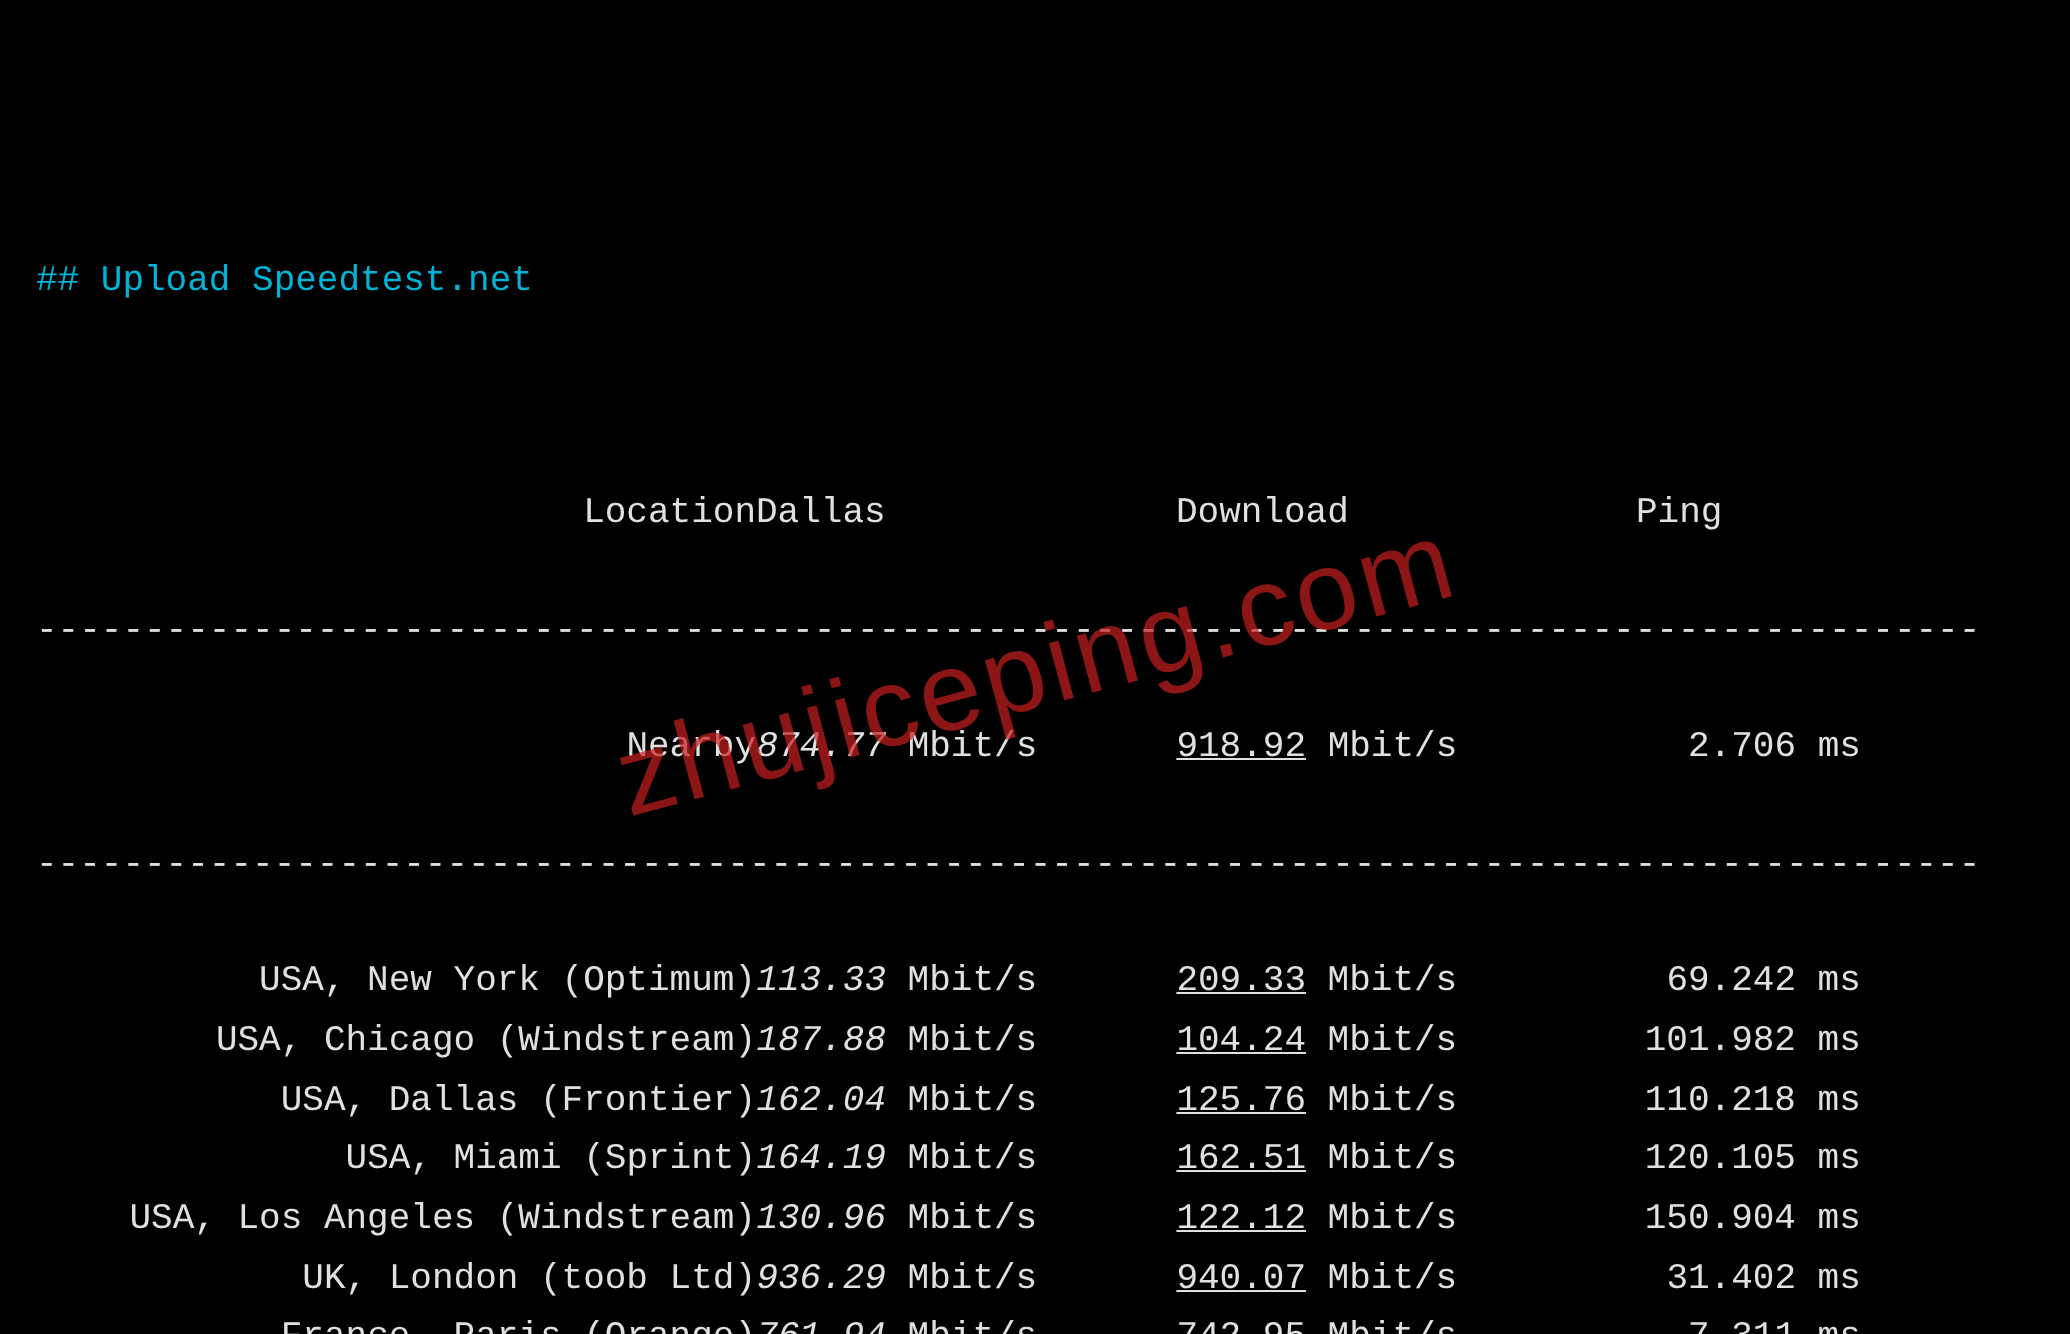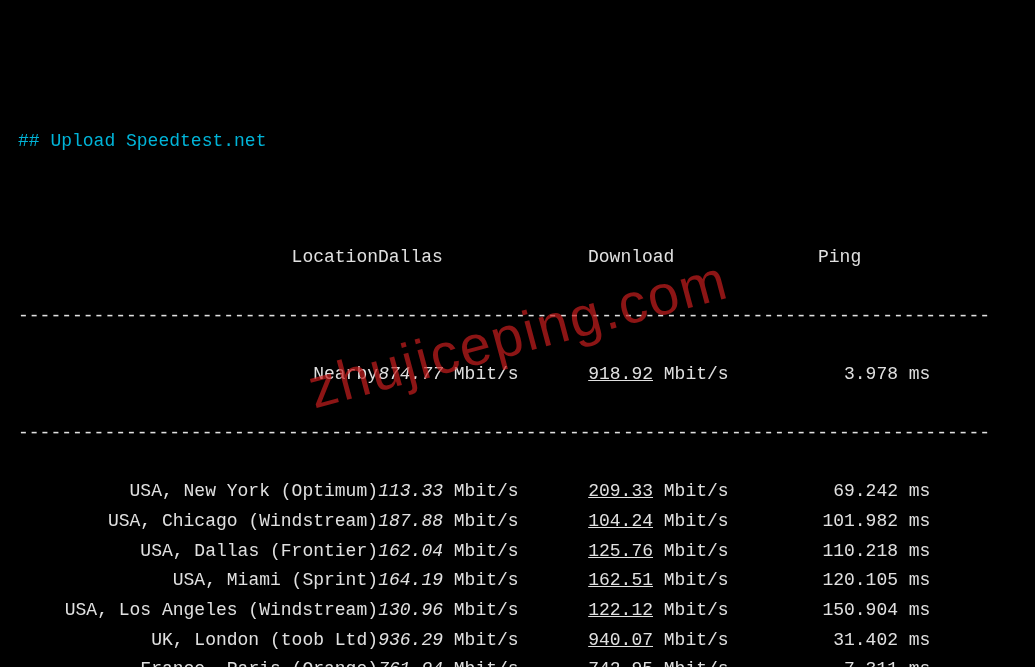--- a/index.html
+++ b/index.html
@@ -82,21 +82,21 @@
   </style>
 </head>
 <body>
 
 
 
 <div class="title">## Upload Speedtest.net</div>
 <div class="row"> </div>
 <div class="row"><span class="col-location">Location</span><span class="col-upload">Dallas</span><span class="col-download">Download</span><span class="col-ping">Ping</span></div>
 <div class="divider row">------------------------------------------------------------------------------------------</div>
-<div class="row data-row"><span class="col-location">Nearby</span><span class="col-upload"><span class="num-upload">874.77</span> <span>Mbit/s</span></span><span class="col-download"><span class="num-download">918.92</span> <span>Mbit/s</span></span><span class="col-ping"><span class="num-ping">3.978</span> <span>ms</span></span></div>
+<div class="row data-row"><span class="col-location">Nearby</span><span class="col-upload"><span class="num-upload">874.77</span> <span>Mbit/s</span></span><span class="col-download"><span class="num-download">918.92</span> <span>Mbit/s</span></span><span class="col-ping"><span class="num-ping">2.706</span> <span>ms</span></span></div>
 <div class="divider row">------------------------------------------------------------------------------------------</div>
 <div id="rows-container"><div class="row data-row"><span class="col-location">USA, New York (Optimum)</span><span class="col-upload"><span class="num-upload">113.33</span> Mbit/s</span><span class="col-download"><span class="num-download">209.33</span> Mbit/s</span><span class="col-ping"><span class="num-ping">69.242</span> ms</span></div><div class="row data-row"><span class="col-location">USA, Chicago (Windstream)</span><span class="col-upload"><span class="num-upload">187.88</span> Mbit/s</span><span class="col-download"><span class="num-download">104.24</span> Mbit/s</span><span class="col-ping"><span class="num-ping">101.982</span> ms</span></div><div class="row data-row"><span class="col-location">USA, Dallas (Frontier)</span><span class="col-upload"><span class="num-upload">162.04</span> Mbit/s</span><span class="col-download"><span class="num-download">125.76</span> Mbit/s</span><span class="col-ping"><span class="num-ping">110.218</span> ms</span></div><div class="row data-row"><span class="col-location">USA, Miami (Sprint)</span><span class="col-upload"><span class="num-upload">164.19</span> Mbit/s</span><span class="col-download"><span class="num-download">162.51</span> Mbit/s</span><span class="col-ping"><span class="num-ping">120.105</span> ms</span></div><div class="row data-row"><span class="col-location">USA, Los Angeles (Windstream)</span><span class="col-upload"><span class="num-upload">130.96</span> Mbit/s</span><span class="col-download"><span class="num-download">122.12</span> Mbit/s</span><span class="col-ping"><span class="num-ping">150.904</span> ms</span></div><div class="row data-row"><span class="col-location">UK, London (toob Ltd)</span><span class="col-upload"><span class="num-upload">936.29</span> Mbit/s</span><span class="col-download"><span class="num-download">940.07</span> Mbit/s</span><span class="col-ping"><span class="num-ping">31.402</span> ms</span></div><div class="row data-row"><span class="col-location">France, Paris (Orange)</span><span class="col-upload"><span class="num-upload">761.94</span> Mbit/s</span><span class="col-download"><span class="num-download">742.95</span> Mbit/s</span><span class="col-ping"><span class="num-ping">7.311</span> ms</span></div></div>
 
 
 <div class="watermark">zhujiceping.com</div>
 
 
 
 
 </body></html>

